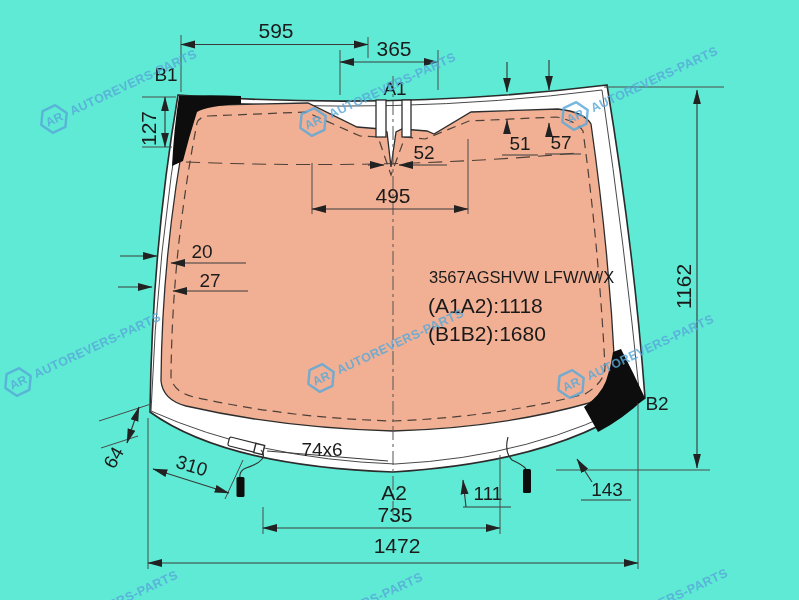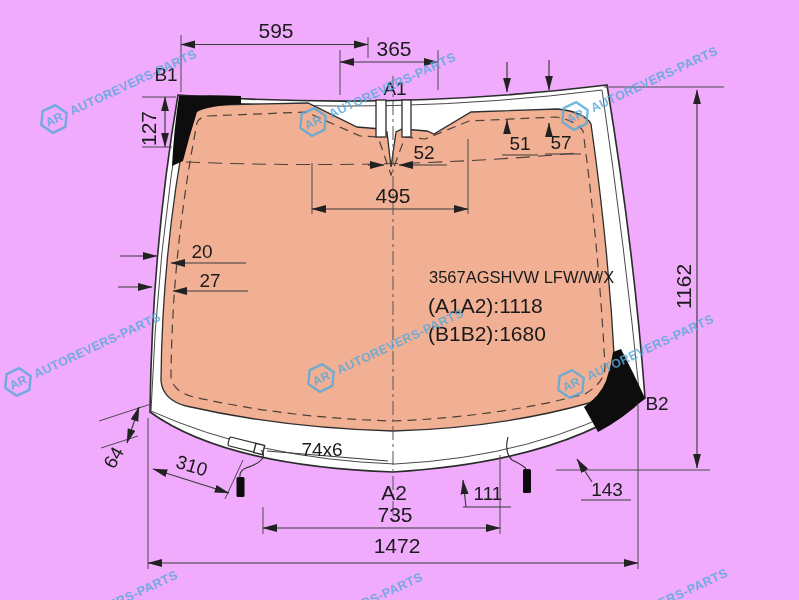--- a/index.html
+++ b/index.html
@@ -1,16 +1,16 @@
 <!DOCTYPE html>
 <html><head>
 <meta charset="utf-8">
 <style>
   html,body{margin:0;padding:0;background:#ffffff;}
-  .stage{position:relative;width:799px;height:600px;background:#f0abfc;overflow:hidden;
+  .stage{position:relative;width:799px;height:600px;background:#5eead4;overflow:hidden;
          font-family:"Liberation Sans", sans-serif;text-align:right;}
   svg{display:block}
   .dimtxt{font-family:"Liberation Sans", sans-serif;fill:#1b1b1b;font-size:19px;}
   .dimbig{font-family:"Liberation Sans", sans-serif;fill:#1b1b1b;font-size:21px;}
   .lbl{font-family:"Liberation Sans", sans-serif;fill:#1b1b1b;font-size:19px;}
   .part1{font-family:"Liberation Sans", sans-serif;fill:#191919;font-size:16.5px;}
   .part2{font-family:"Liberation Sans", sans-serif;fill:#191919;font-size:21px;}
   .dline{stroke:#3a3a3a;stroke-width:1.15;fill:none;}
   .eline{stroke:#4a4a4a;stroke-width:1;fill:none;}
   .wm{opacity:.82;}

